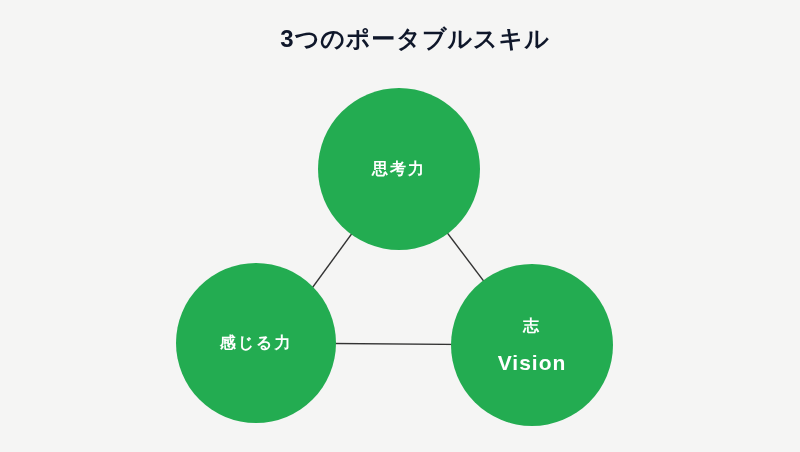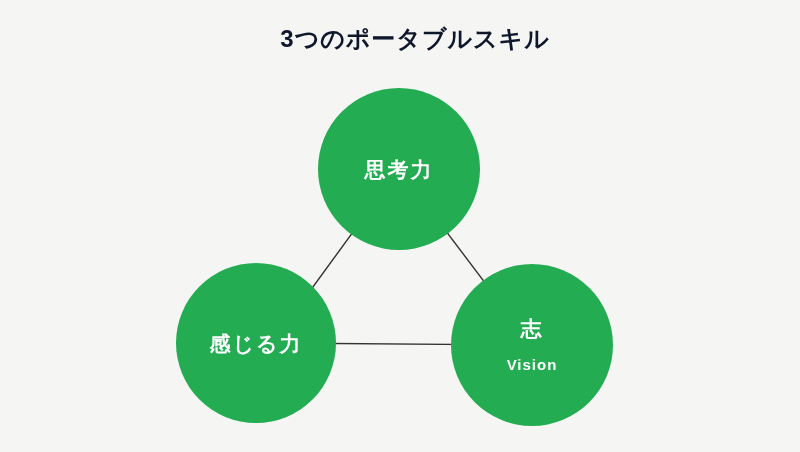--- a/index.html
+++ b/index.html
@@ -46,27 +46,27 @@
     border-radius: 50%;
     background: #23ac51;
     color: #ffffff;
     display: flex;
     flex-direction: column;
     align-items: center;
     justify-content: center;
     text-align: center;
   }
   .node-label {
-    font-size: 21px;
+    font-size: 16px;
     font-weight: 600;
     letter-spacing: 2px;
     line-height: 1;
   }
   .node-sublabel {
-    font-size: 15px;
+    font-size: 21px;
     font-weight: 600;
     letter-spacing: 1px;
     line-height: 1;
     margin-top: 18px;
   }
   .node-top    { left: 318px; top:  88px; width: 162px; height: 162px; }
   .node-left   { left: 176px; top: 263px; width: 160px; height: 160px; }
   .node-right  { left: 451px; top: 264px; width: 162px; height: 162px; }
 </style>
 </head>

